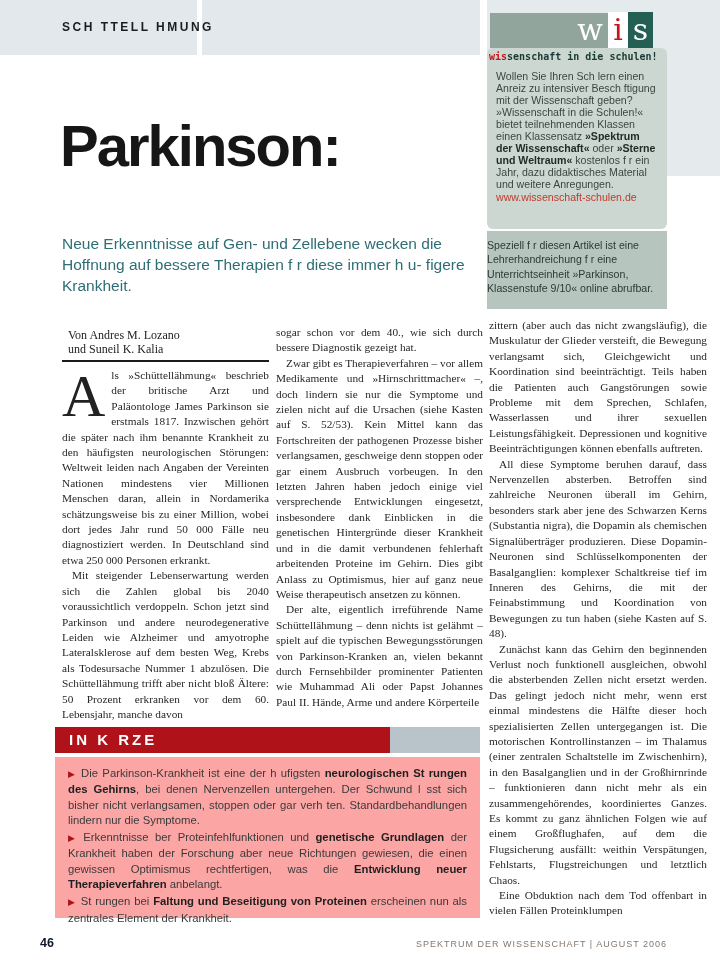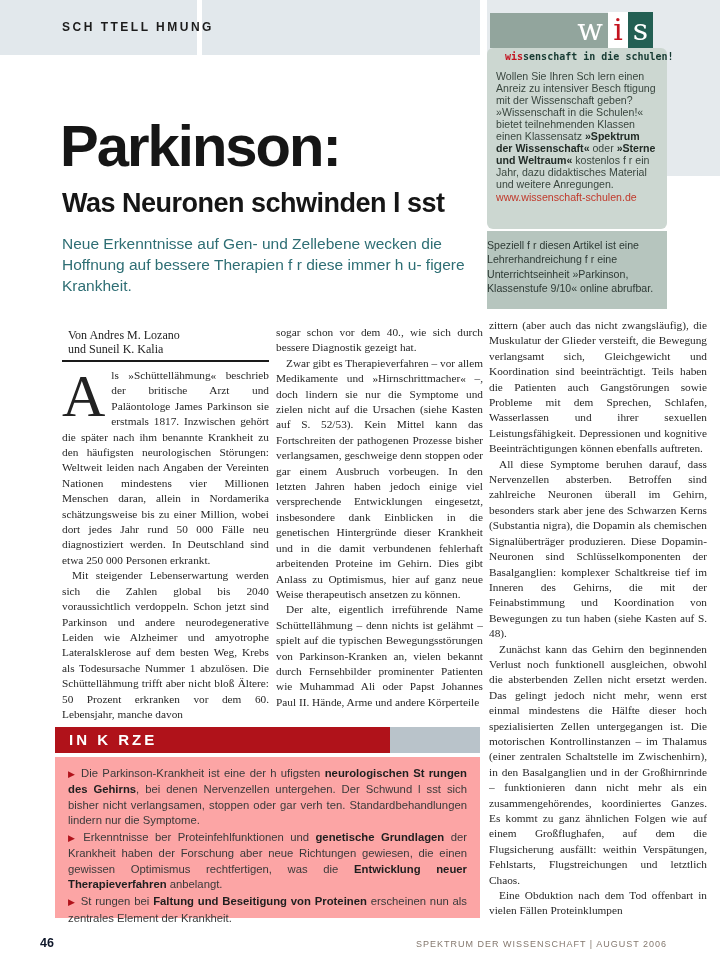--- a/index.html
+++ b/index.html
@@ -55,21 +55,21 @@
   .wis-bar{position:absolute;left:490px;top:13px;width:118px;height:35px;background:#92a59d;
            color:#ffffff;font-family:"DejaVu Serif",serif;font-size:30px;line-height:34px;
            text-align:right;padding-right:5px;box-sizing:border-box;}
   .wis-i{position:absolute;left:608px;top:12px;width:20px;height:38px;background:#ffffff;
          color:#c41420;font-family:"DejaVu Serif",serif;font-size:30px;line-height:36px;
          text-align:center;}
   .wis-s{position:absolute;left:628px;top:12px;width:25px;height:38px;background:#235f53;
          color:#ffffff;font-family:"DejaVu Serif",serif;font-size:30px;line-height:36px;
          text-align:center;}
   .wis-tagline{position:absolute;left:489px;top:51px;font-family:"DejaVu Sans Mono",monospace;
-               font-size:10px;font-weight:bold;color:#173b33;letter-spacing:0;margin-left:16px;}
+               font-size:10px;font-weight:bold;color:#173b33;letter-spacing:0;}
   .wis-tagline .hl{color:#c41420;}
   .side-box1{position:absolute;left:487px;top:48px;width:180px;height:181px;background:#ccd7d1;
              box-sizing:border-box;padding:22px 9px 6px 9px;font-size:10.6px;line-height:12px;
              color:#39463f;border-radius:6px;}
   .side-box1 b{color:#222c27;}
   .side-link{display:block;margin-top:1px;color:#c0392b;text-decoration:none;}
   .side-box2{position:absolute;left:487px;top:231px;width:180px;height:78px;background:#b6c5be;
              box-sizing:border-box;padding:7px 0;font-size:10.6px;line-height:14.3px;
              color:#2e3a35;}
 
@@ -100,21 +100,20 @@
     <a href="#" class="side-link">www.wissenschaft-schulen.de</a>
   </div>
   <div class="wis-tagline">
     <span class="hl">wis</span><span>senschaft in die schulen!</span>
   </div>
   <div class="side-box2">
     <span>Speziell f r diesen Artikel ist eine Lehrerhandreichung f r eine Unterrichtseinheit »Parkinson, Klassenstufe 9/10« online abrufbar.</span>
   </div>
 
   <div class="headline">Parkinson:</div>
-  <div class="subhead">Was Neuronen schwinden l sst</div>
   <div class="deck">Neue Erkenntnisse auf Gen- und Zellebene wecken die Hoffnung auf bessere Therapien f r diese immer h u- figere Krankheit.</div>
 
   <div class="byline">
     <div>Von Andres M. Lozano</div>
     <div>und Suneil K. Kalia</div>
   </div>
   <div class="byline-rule"></div>
 
   <div class="col col1">
     <p><span class="dropcap">A</span><span>ls »Schüttellähmung« beschrieb der britische Arzt und Paläontologe James Parkinson sie erstmals 1817. Inzwischen gehört die später nach ihm benannte Krankheit zu den häufigsten neurologischen Störungen: Weltweit leiden nach Angaben der Vereinten Nationen mindestens vier Millionen Menschen daran, allein in Nordamerika schätzungsweise bis zu einer Million, wobei dort jedes Jahr rund 50 000 Fälle neu diagnostiziert werden. In Deutschland sind etwa 250 000 Personen erkrankt.</span></p>

